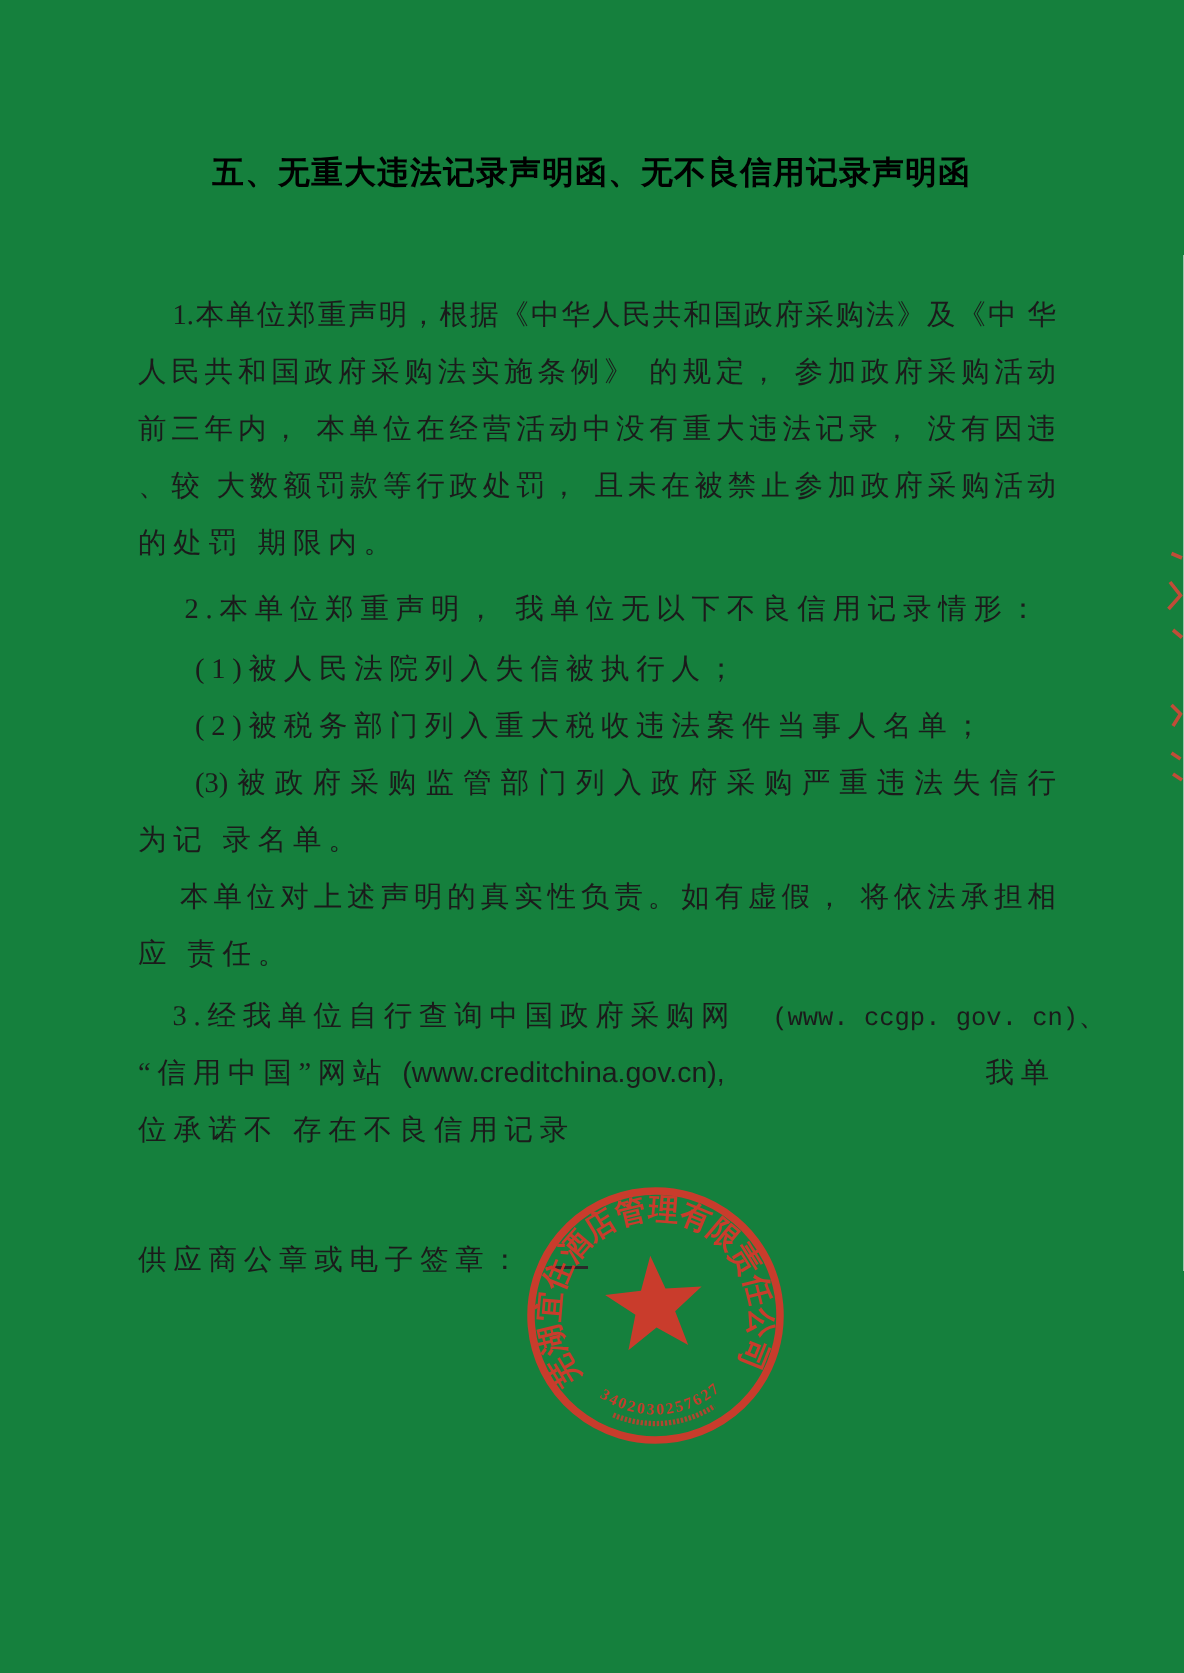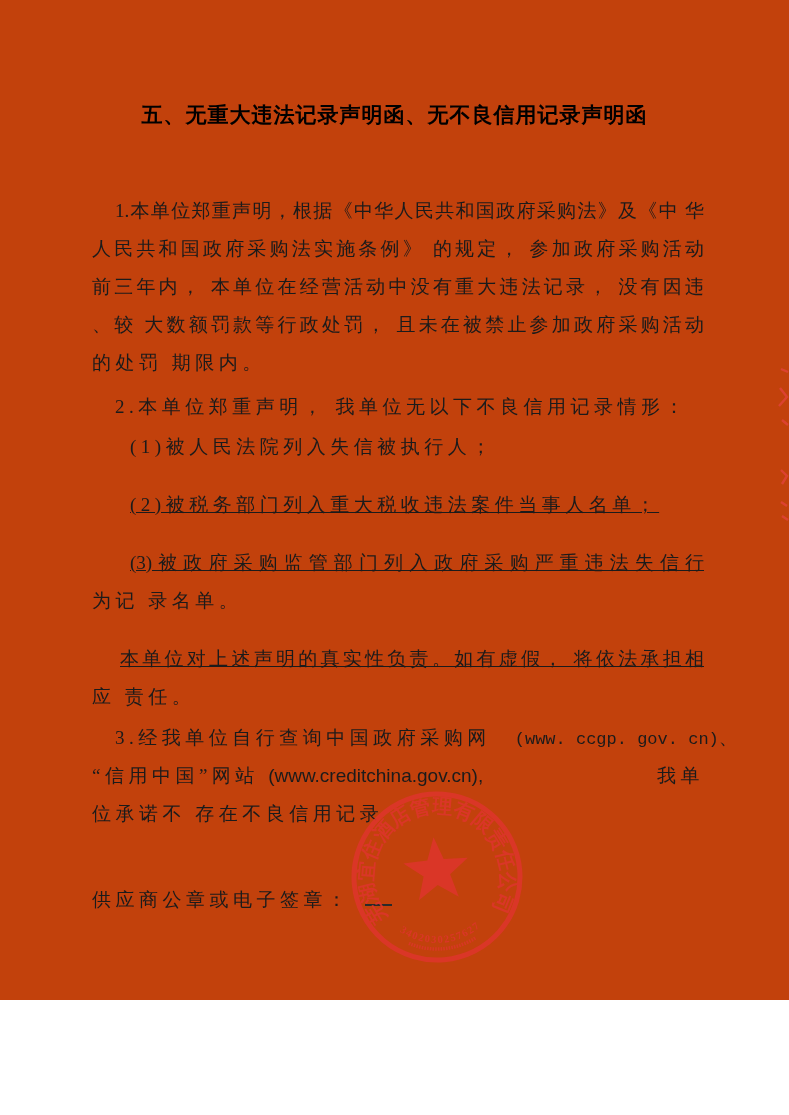--- a/index.html
+++ b/index.html
@@ -1,20 +1,20 @@
 <!DOCTYPE html>
 <html><head>
 <meta charset="utf-8">
 <style>
   html,body { margin:0; padding:0; background:#ffffff; }
   .page {
     position: relative;
     width: 789px;
-    height: 1000px;
-    background: #c2410c;
+    height: 1115px;
+    background: #15803d;
     overflow: hidden;
     font-family: "Liberation Serif", serif;
     color: #1b1b1b;
   }
   .doc-title {
     position: absolute;
     top: 101px;
     left: 0;
     width: 100%;
     text-align: center;
@@ -39,23 +39,23 @@
   }
   .line.stretch {
     letter-spacing: normal;
     white-space: normal;
     text-align: justify;
     text-align-last: justify;
   }
   .indent-s { text-indent: 23px; }
   .indent-m { text-indent: 28px; }
   .indent-l { text-indent: 38px; }
-  .gap-6 { margin-top: 6px; }
+  .gap-6 { margin-top: 6px; text-align: center; }
   .gap-2 { margin-top: 2px; }
-  .gap-4 { margin-top: 20px; text-decoration: underline; }
+  .gap-4 { margin-top: 0; }
   .gap-3 { margin-top: 3px; }
   .gap-sign { margin-top: 45px; }
   .split { display: flex; justify-content: space-between; white-space: nowrap; align-items: center; }
   .url-mono {
     font-family: "Liberation Mono", monospace;
     font-size: 17px;
     letter-spacing: 0;
     margin-left: 24px;
   }
   .url-sans {

